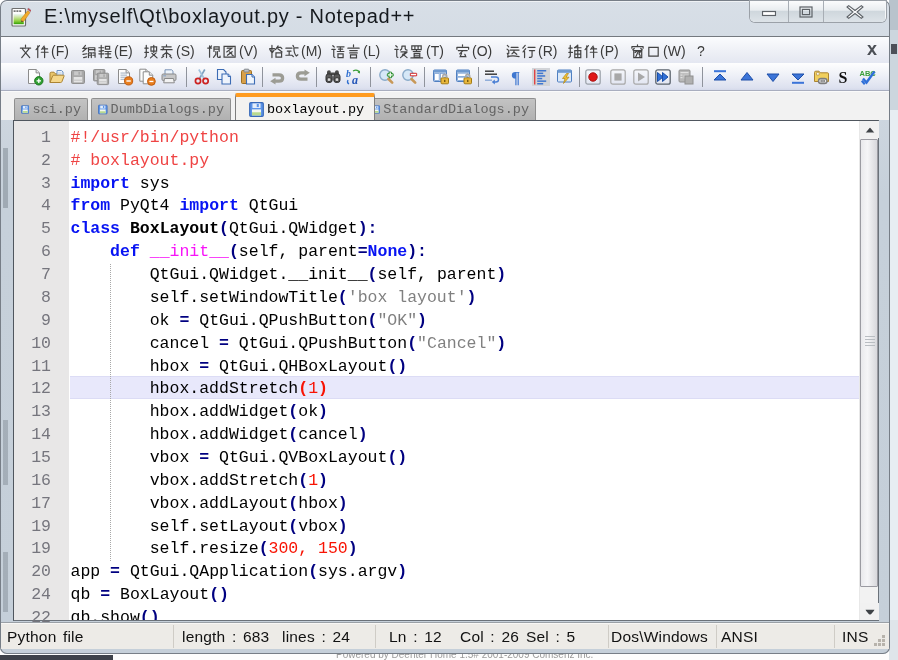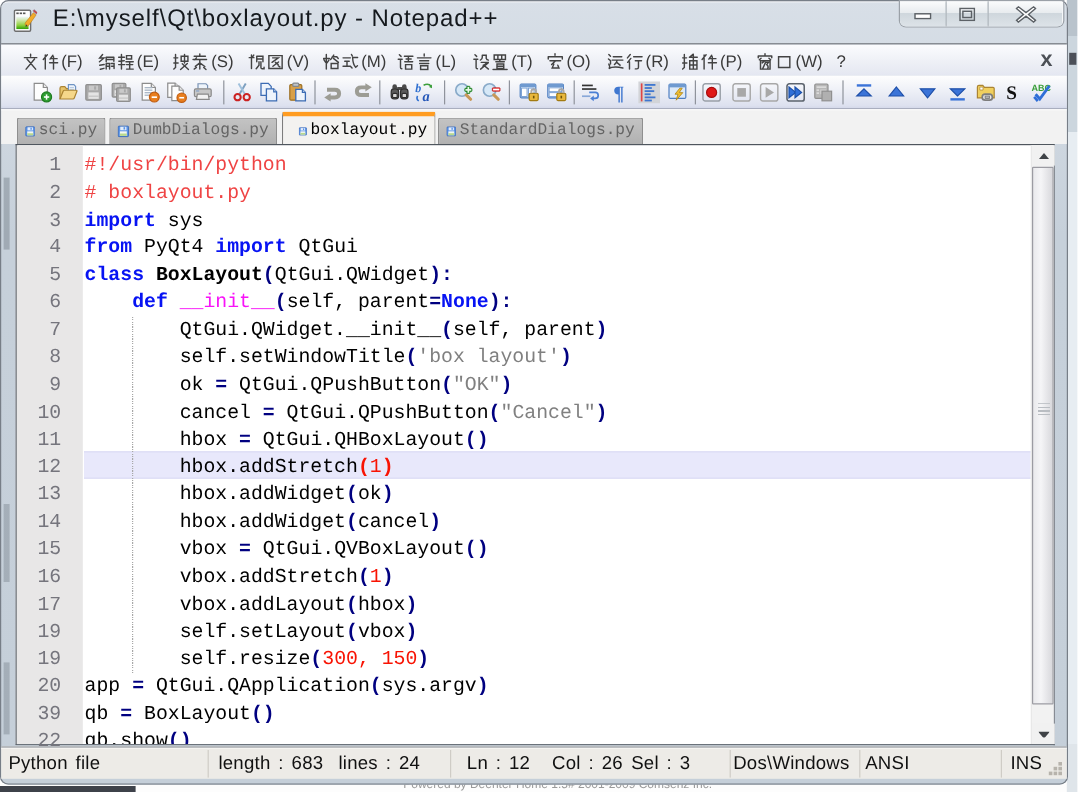--- a/index.html
+++ b/index.html
@@ -487,21 +487,21 @@
             <rect x="2.6" y="6.4" width="7.8" height="5.2" fill="#f4f7f0"></rect>
             <rect x="2.6" y="8.9" width="7.8" height="2.7" fill="#b8d98e"></rect>
           </svg>sci.py</div>
       <div class="tab" style="left:90px;  width:140px;"><svg class="fl" width="15" height="15" viewBox="0 0 13 13">
             <rect x="0.6" y="0.6" width="11.8" height="11.8" rx="1" fill="#5b93e8" stroke="#3668b8"></rect>
             <rect x="3" y="1.2" width="7" height="4" fill="#e4eefa"></rect>
             <rect x="6.7" y="1.7" width="1.8" height="2.7" fill="#5b93e8"></rect>
             <rect x="2.6" y="6.4" width="7.8" height="5.2" fill="#f4f7f0"></rect>
             <rect x="2.6" y="8.9" width="7.8" height="2.7" fill="#b8d98e"></rect>
           </svg>DumbDialogs.py</div>
-      <div class="tab" id="tab-active" style="left:234px; width:128px;"><svg class="fl" width="15" height="15" viewBox="0 0 13 13">
+      <div class="tab" id="tab-active" style="left:234px; width:140px;"><svg class="fl" width="15" height="15" viewBox="0 0 13 13">
             <rect x="0.6" y="0.6" width="11.8" height="11.8" rx="1" fill="#5b93e8" stroke="#3668b8"></rect>
             <rect x="3" y="1.2" width="7" height="4" fill="#e4eefa"></rect>
             <rect x="6.7" y="1.7" width="1.8" height="2.7" fill="#5b93e8"></rect>
             <rect x="2.6" y="6.4" width="7.8" height="5.2" fill="#f4f7f0"></rect>
             <rect x="2.6" y="8.9" width="7.8" height="2.7" fill="#b8d98e"></rect>
           </svg>boxlayout.py</div>
       <div class="tab" style="left:364px; width:171px;"><svg class="fl" width="15" height="15" viewBox="0 0 13 13">
             <rect x="0.6" y="0.6" width="11.8" height="11.8" rx="1" fill="#5b93e8" stroke="#3668b8"></rect>
             <rect x="3" y="1.2" width="7" height="4" fill="#e4eefa"></rect>
             <rect x="6.7" y="1.7" width="1.8" height="2.7" fill="#5b93e8"></rect>
@@ -525,21 +525,21 @@
 <div class="lnum" style="top:234.50px">11</div>
 <div class="lnum" style="top:257.37px">12</div>
 <div class="lnum" style="top:280.24px">13</div>
 <div class="lnum" style="top:303.11px">14</div>
 <div class="lnum" style="top:325.98px">15</div>
 <div class="lnum" style="top:348.85px">16</div>
 <div class="lnum" style="top:371.72px">17</div>
 <div class="lnum" style="top:394.59px">19</div>
 <div class="lnum" style="top:417.46px">19</div>
 <div class="lnum" style="top:440.33px">20</div>
-<div class="lnum" style="top:463.20px">39</div>
+<div class="lnum" style="top:463.20px">24</div>
 <div class="lnum" style="top:486.07px">22</div>
         </div>
       <div id="codearea">
         <div id="hiline"></div>
         <div id="iguide"></div>
         <div class="cline" style="top:5.80px"><span class="c">#!/usr/bin/python</span></div>
 <div class="cline" style="top:28.67px"><span class="c"># boxlayout.py</span></div>
 <div class="cline" style="top:51.54px"><span class="k">import</span> sys</div>
 <div class="cline" style="top:74.41px"><span class="k">from</span> PyQt4 <span class="k">import</span> QtGui</div>
 <div class="cline" style="top:97.28px"><span class="k">class</span> <span class="cl">BoxLayout</span><span class="o">(</span>QtGui.QWidget<span class="o">):</span></div>
@@ -579,21 +579,21 @@
     </div>
 
     <div id="status">
       <div class="st" style="left:6px">Python file</div>
       <div class="ssep" style="left:172px"></div>
       <div class="st" style="left:181px">length : 683</div>
       <div class="st" style="left:281px">lines : 24</div>
       <div class="ssep" style="left:374px"></div>
       <div class="st" style="left:388px">Ln : 12</div>
       <div class="st" style="left:459px">Col : 26</div>
-      <div class="st" style="left:525px">Sel : 3</div>
+      <div class="st" style="left:525px">Sel : 5</div>
       <div class="ssep" style="left:607px"></div>
       <div class="st" style="left:610px">Dos\Windows</div>
       <div class="ssep" style="left:715px"></div>
       <div class="st" style="left:720px">ANSI</div>
       <div class="ssep" style="left:833px"></div>
       <div class="st" style="left:841px">INS</div>
       <svg id="grip" viewBox="0 0 14 14">
         <g fill="#b7b3ac">
             <rect x="10" y="2" width="3" height="3"></rect>
             <rect x="6" y="6" width="3" height="3"></rect>

